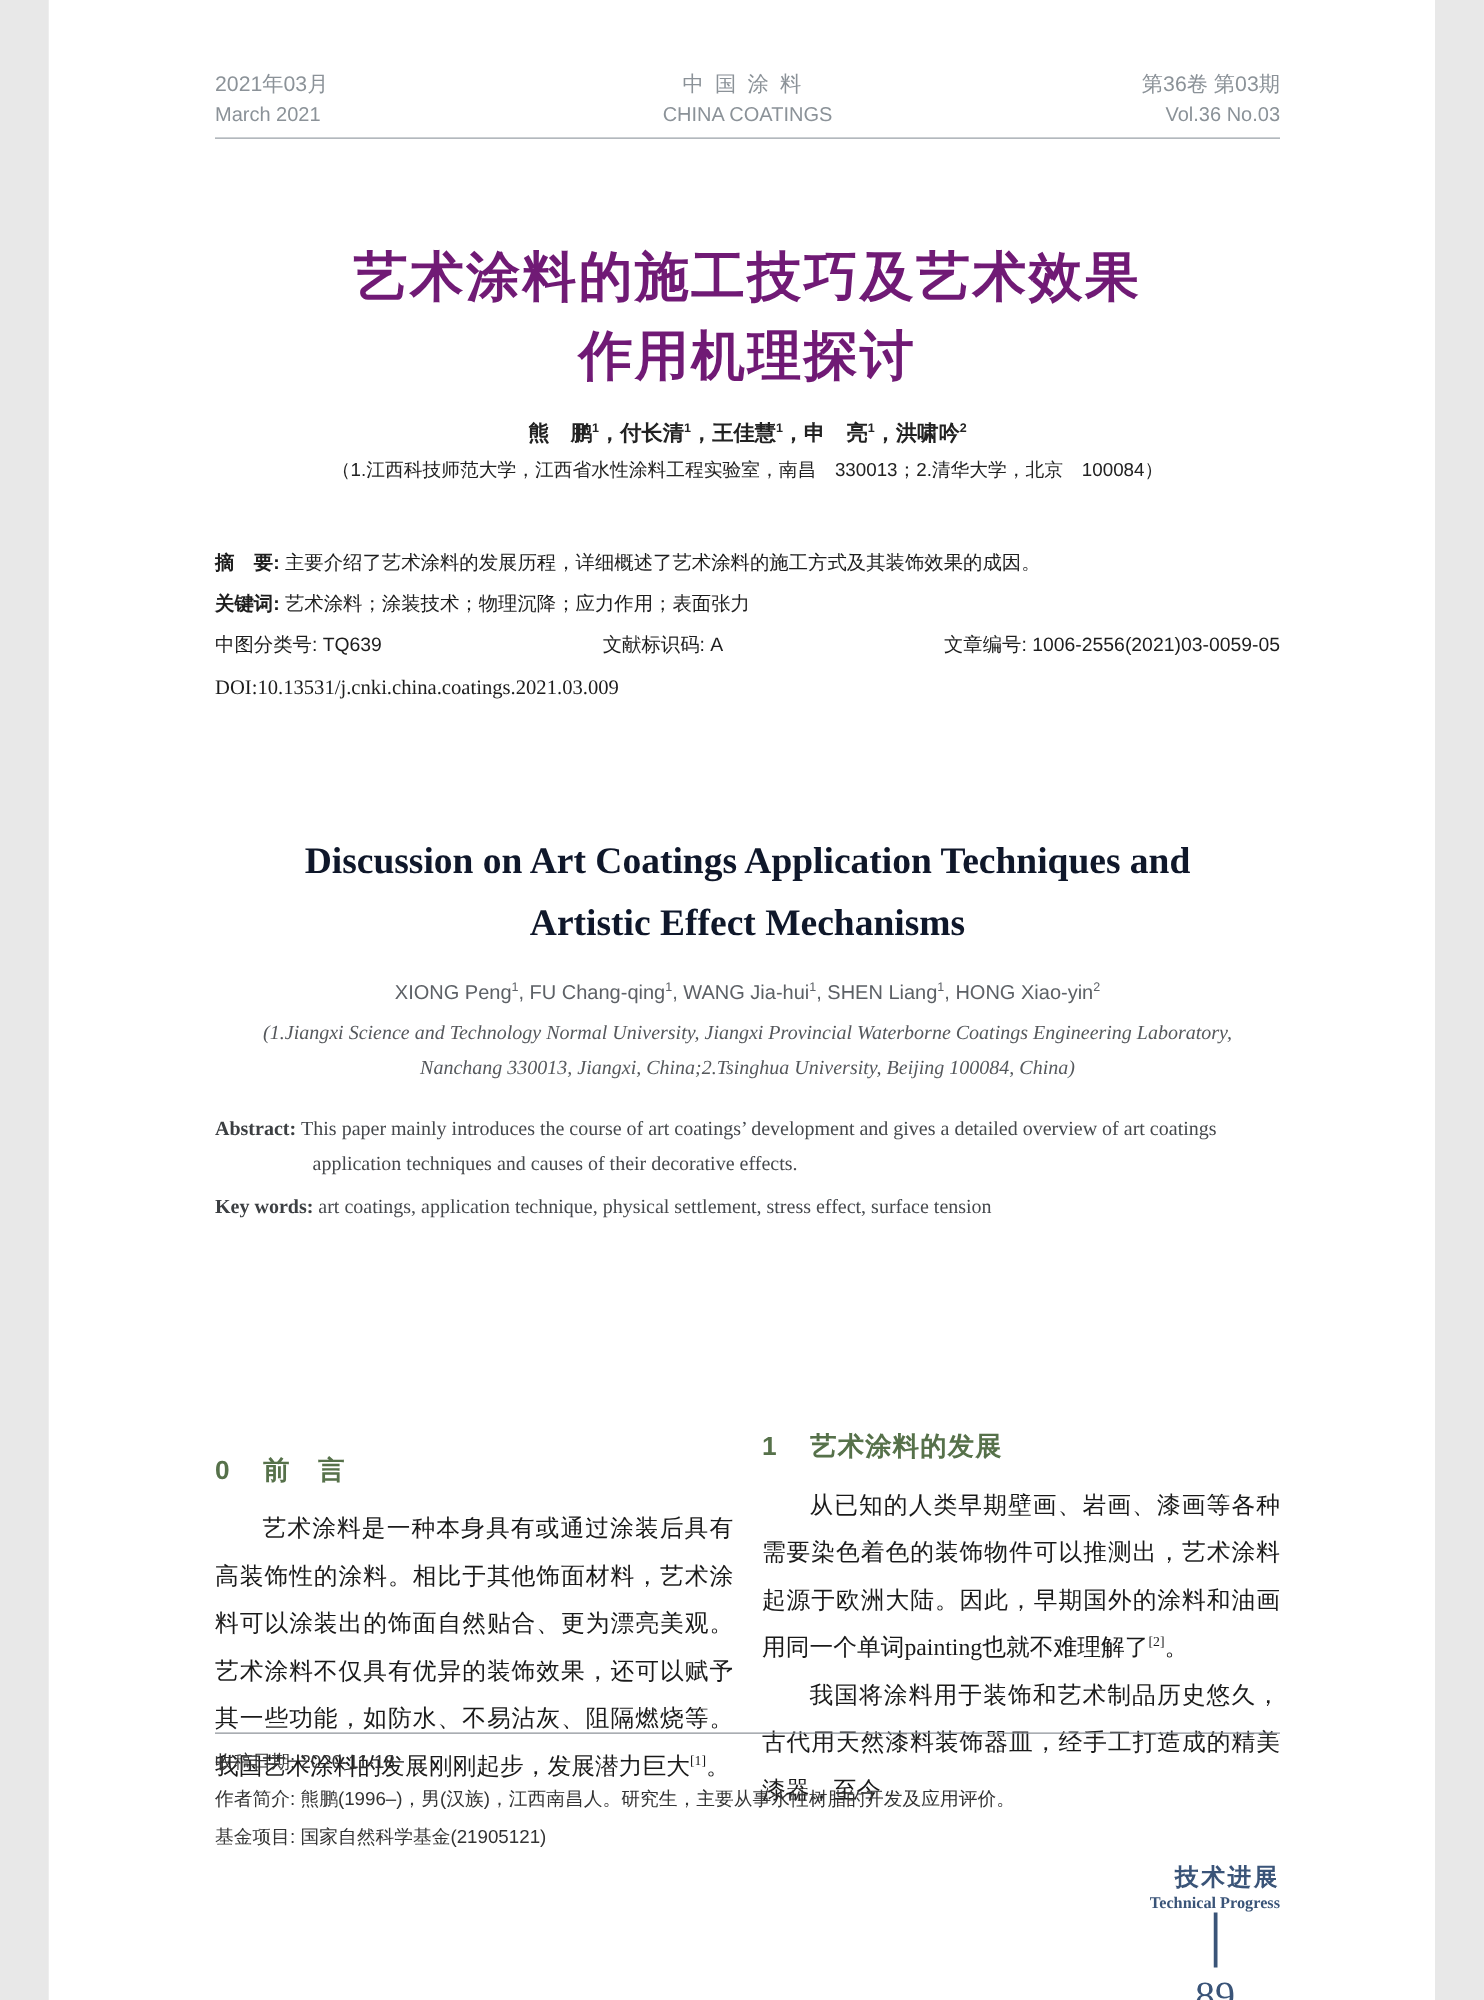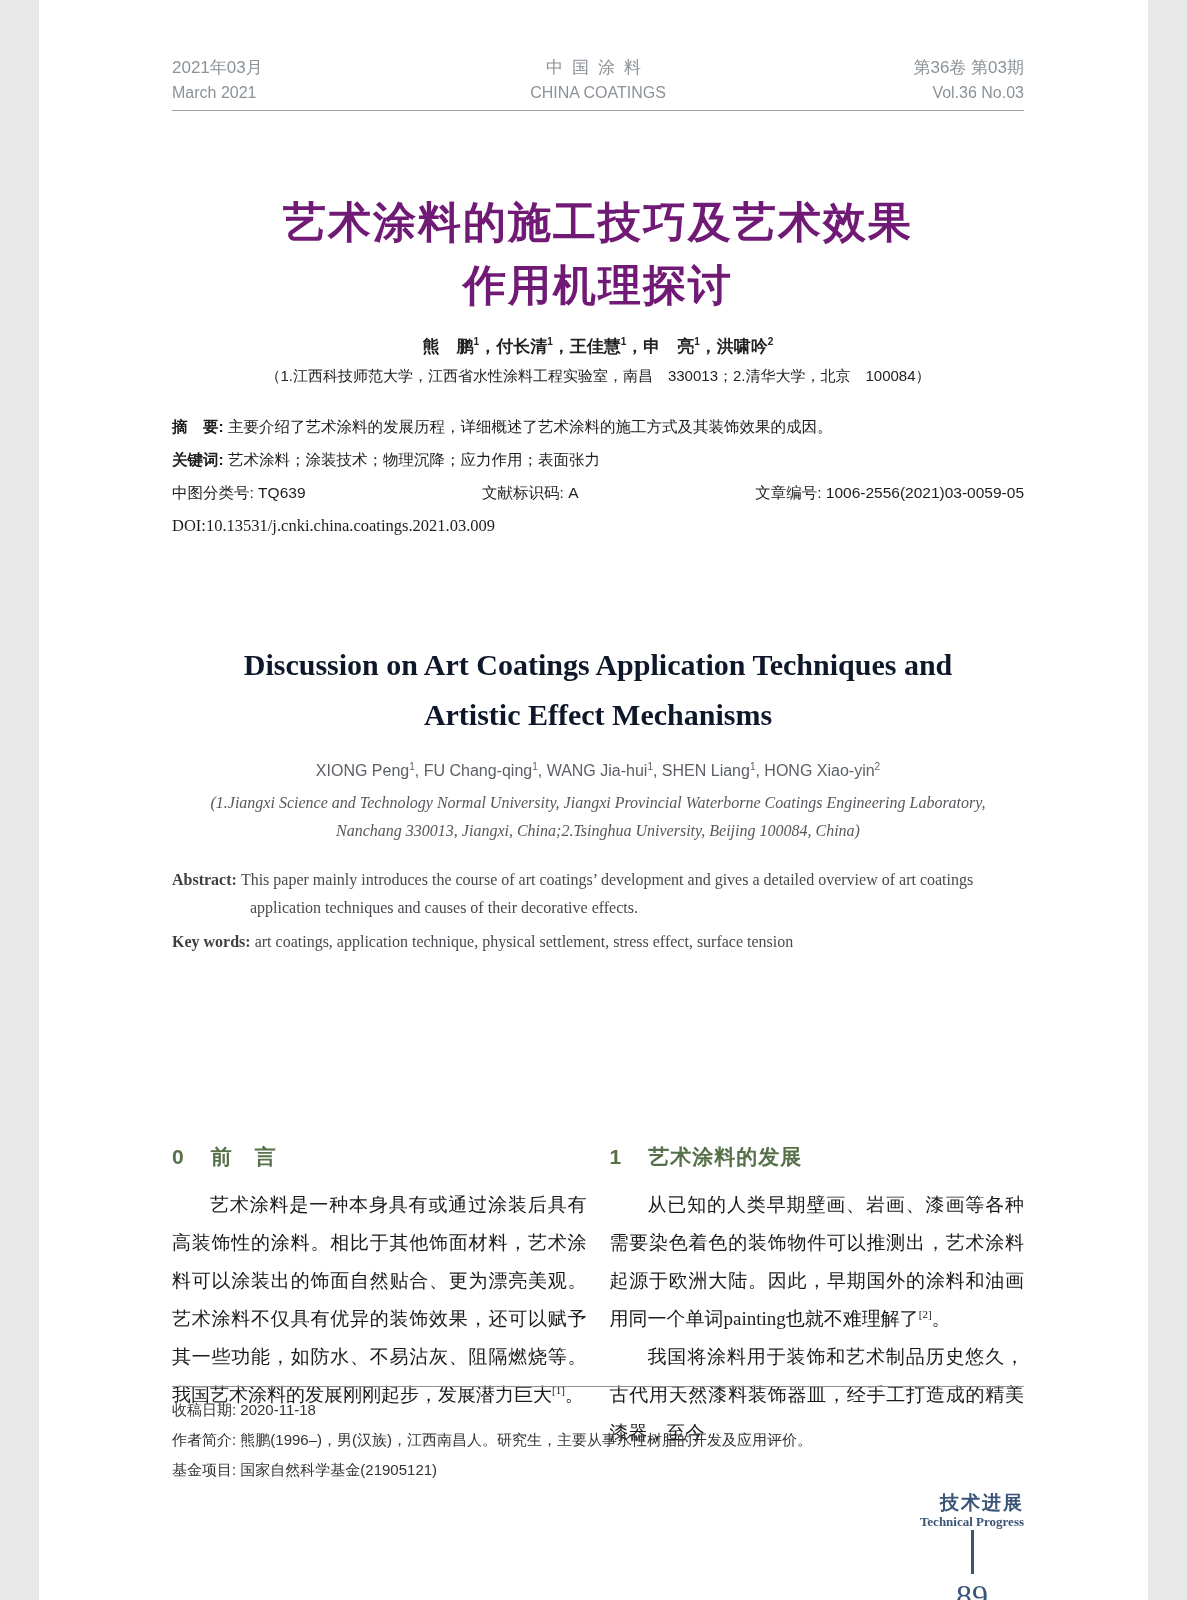--- a/index.html
+++ b/index.html
@@ -53,21 +53,21 @@
   }
   .affil-cn {
     margin-top: 9px;
     text-align: center;
     font-size: 15px;
     color: #222;
     white-space: nowrap;
   }
   sup { font-size: 10px; vertical-align: super; line-height: 0; }
   
-  .meta { margin-top: 24px; font-size: 15.5px; line-height: 33px; color: #1d1d1d; }
+  .meta { margin-top: 48px; font-size: 15.5px; line-height: 33px; color: #1d1d1d; }
   .meta-line { white-space: nowrap; }
   .clc-row { display: flex; justify-content: space-between; white-space: nowrap; }
   .doi-line { font-family: "Liberation Serif", serif; font-size: 16.5px; }
   
   .en-title {
     margin-top: 98px;
     text-align: center;
     color: #0f172a;
     font-family: "Liberation Serif", serif;
     font-size: 30px;
@@ -102,20 +102,21 @@
   .en-keywords { margin-top: 7px; }
   .en-abstract strong, .en-keywords strong { color: #3c3f42; }
   
   .columns {
     position: absolute;
     top: 1143px;
     left: 133px;
     right: 124px;
     display: flex;
     gap: 23px;
+    align-items: center;
   }
   .col { flex: 1; min-width: 0; }
   .sec-heading {
     color: #56714a;
     font-size: 21px;
     font-weight: bold;
     margin-bottom: 15px;
     letter-spacing: 1px;
   }
   .sec-num { margin-right: 26px; }

